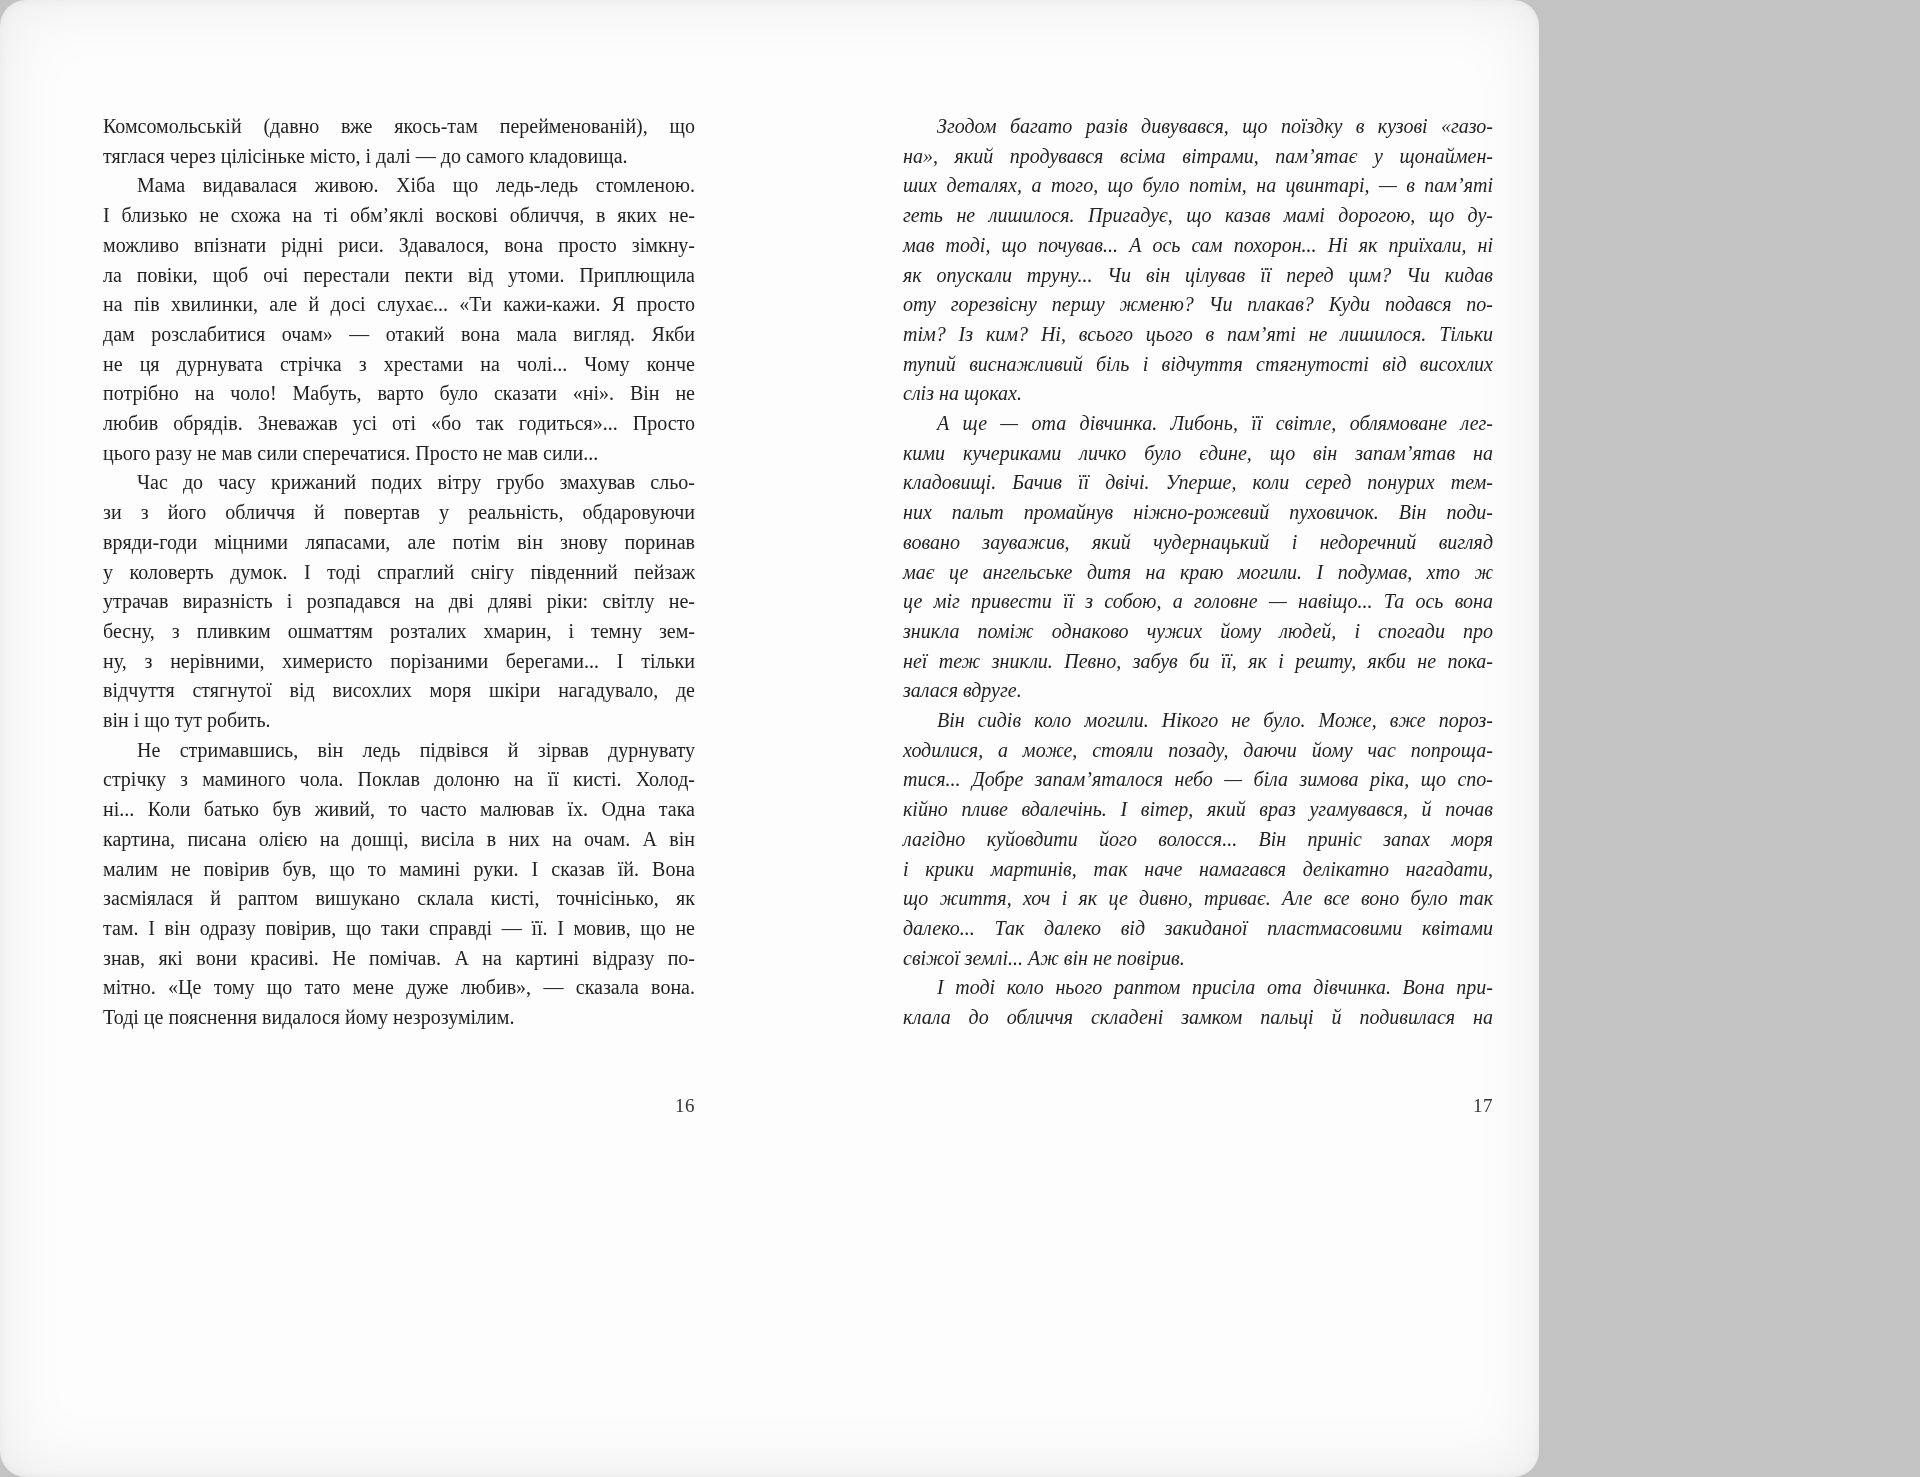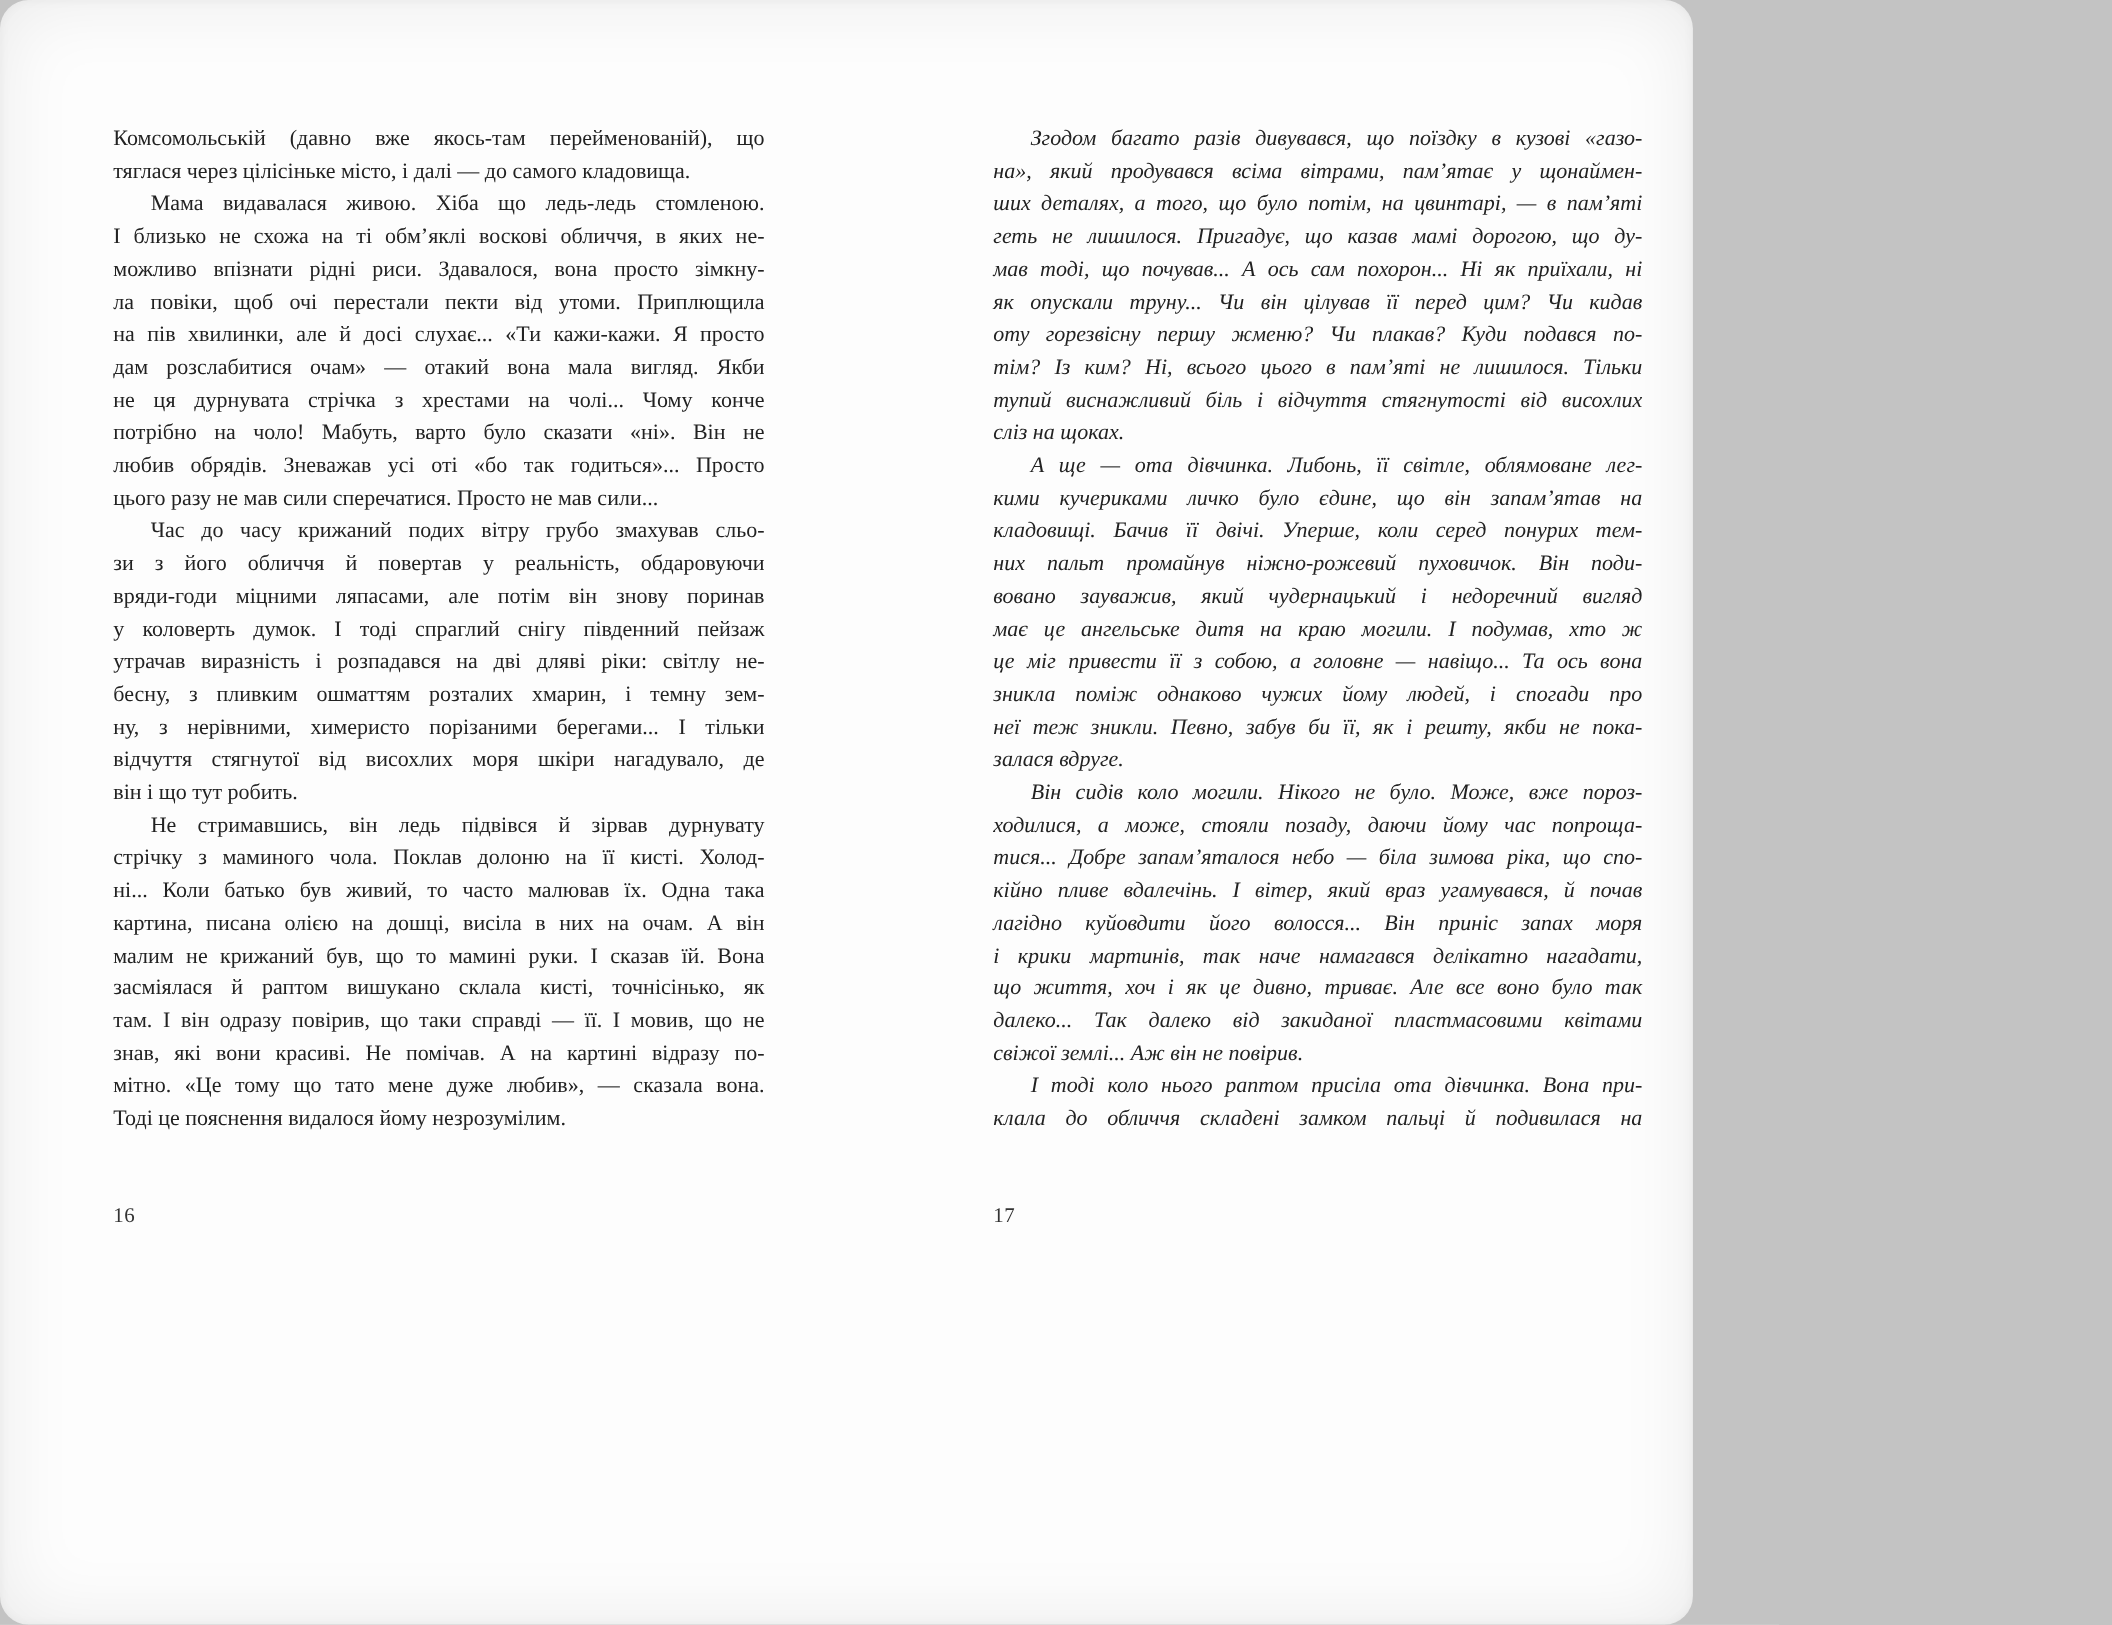--- a/index.html
+++ b/index.html
@@ -37,21 +37,21 @@
     text-align-last: justify;
   }
   .line.first-indent {
     padding-left: 34px;
   }
   .page-number {
     position: absolute;
     top: 1095px;
     font-size: 19px;
     letter-spacing: 0.5px;
-    text-align: left;
+    text-align: right;
     color: #333333;
   }
   .page-number.left  { left: 103px; width: 592px; }
   .page-number.right { left: 903px; width: 590px; }
 </style>
 </head>
 <body>
 
 <div class="spread">
 
@@ -81,21 +81,21 @@
         <div class="line just">бесну, з пливким ошматтям розталих хмарин, і темну зем-</div>
         <div class="line just">ну, з нерівними, химеристо порізаними берегами... І тільки</div>
         <div class="line just">відчуття стягнутої від висохлих моря шкіри нагадувало, де</div>
         <div class="line">він і що тут робить.</div>
       </div>
       <div class="paragraph">
         <div class="line just first-indent">Не стримавшись, він ледь підвівся й зірвав дурнувату</div>
         <div class="line just">стрічку з маминого чола. Поклав долоню на її кисті. Холод-</div>
         <div class="line just">ні... Коли батько був живий, то часто малював їх. Одна така</div>
         <div class="line just">картина, писана олією на дошці, висіла в них на очам. А він</div>
-        <div class="line just">малим не крижаний був, що то мамині руки. І сказав їй. Вона</div>
+        <div class="line just">малим не повірив був, що то мамині руки. І сказав їй. Вона</div>
         <div class="line just">засміялася й раптом вишукано склала кисті, точнісінько, як</div>
         <div class="line just">там. І він одразу повірив, що таки справді — її. І мовив, що не</div>
         <div class="line just">знав, які вони красиві. Не помічав. А на картині відразу по-</div>
         <div class="line just">мітно. «Це тому що тато мене дуже любив», — сказала вона.</div>
         <div class="line">Тоді це пояснення видалося йому незрозумілим.</div>
       </div>
     </div>
 
   <div class="text-column right">
       <div class="paragraph">

